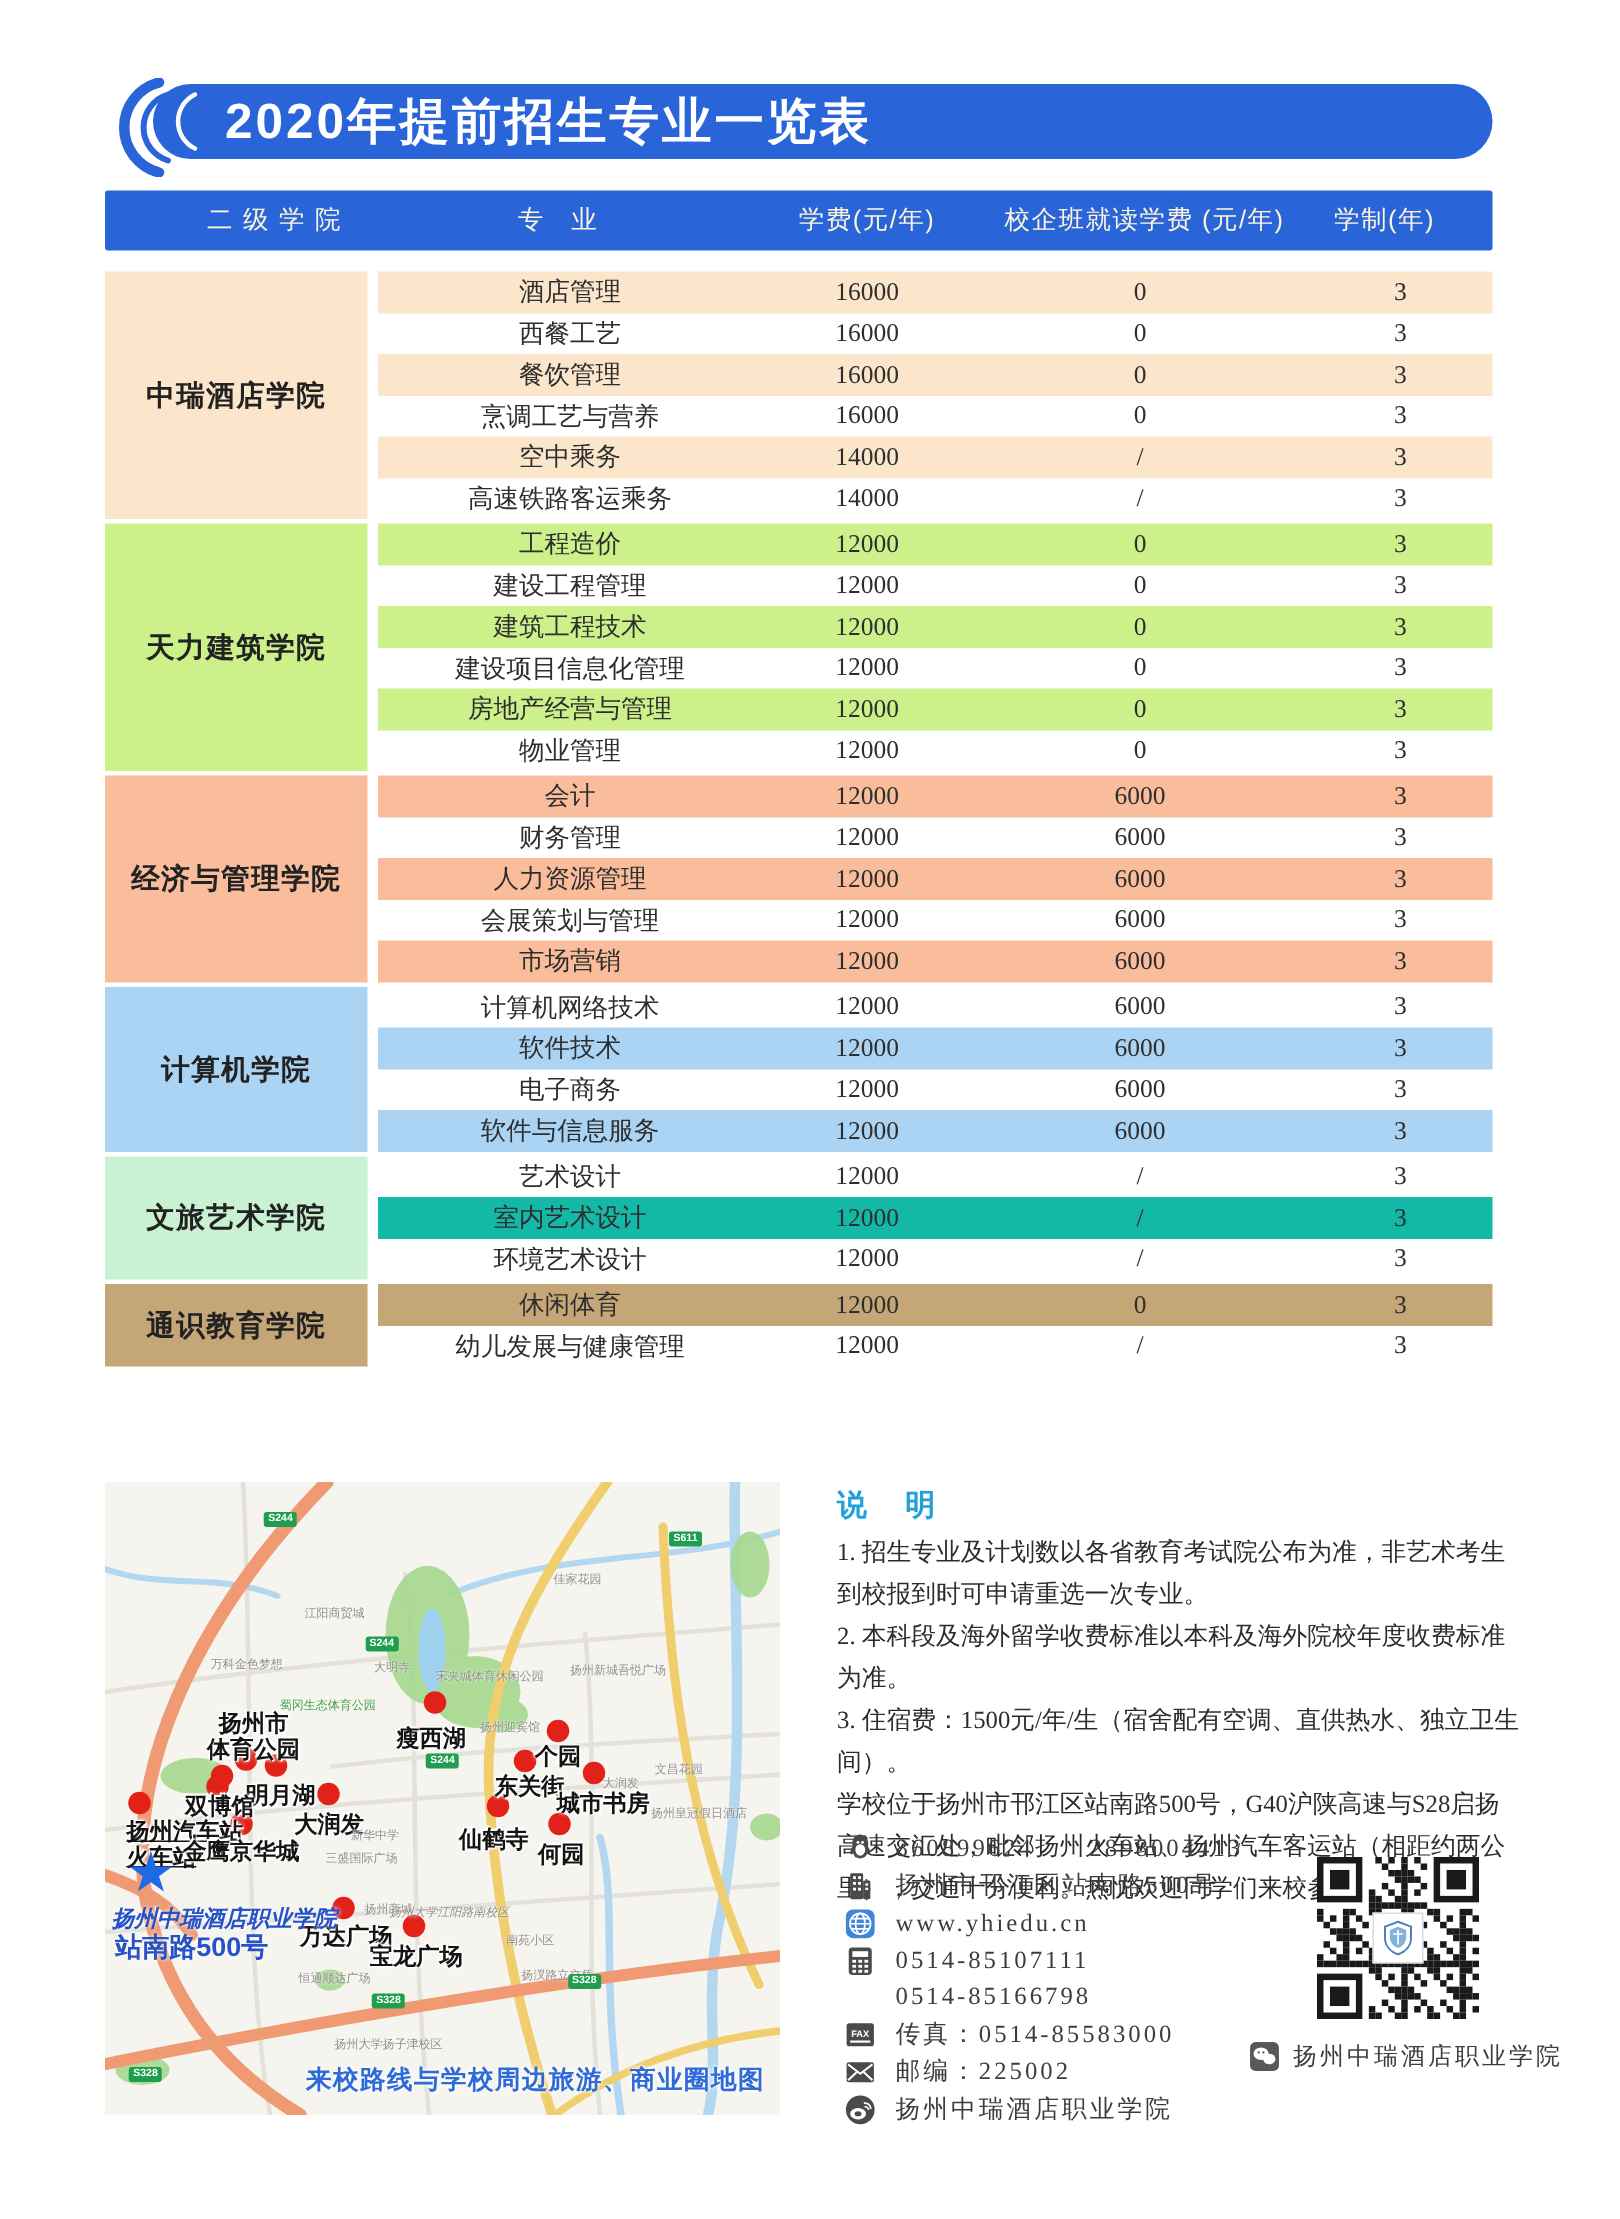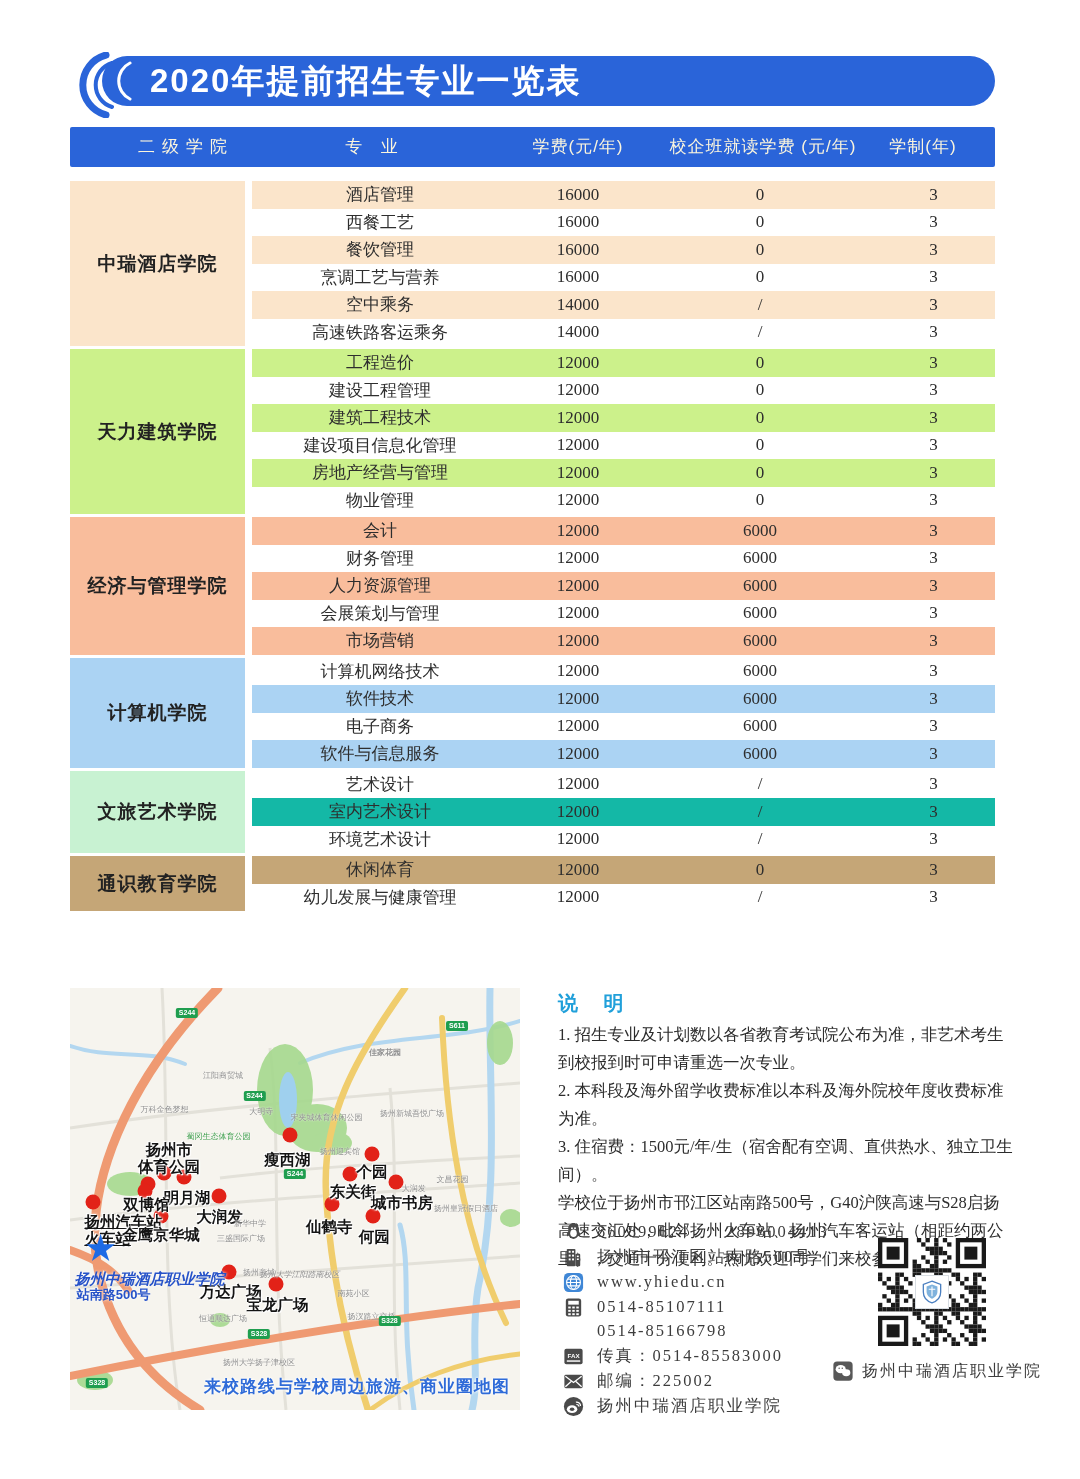--- a/index.html
+++ b/index.html
@@ -106,21 +106,21 @@
   .map-star {
     position:absolute; width:30px; height:30px; background:#1d6ae5; transform:translate(-50%,-50%);
     clip-path:polygon(50% 0%,61% 35%,98% 35%,68% 57%,79% 91%,50% 70%,21% 91%,32% 57%,2% 35%,39% 35%);
   }
   .map-school1 {
     position:absolute; font-family:"Liberation Serif","DejaVu Serif",serif;
     font-size:15px; font-weight:bold; font-style:italic; color:#2652c8;
     white-space:nowrap; text-shadow:0 0 3px #fff;
   }
   .map-school2 {
-    position:absolute; font-size:13px; font-weight:bold; color:#2652c8;
+    position:absolute; font-size:18px; font-weight:bold; color:#2652c8;
     white-space:nowrap; text-shadow:0 0 3px #fff;
   }
   .map-caption {
     position:absolute; right:10px; bottom:12px; font-size:17px; font-weight:bold;
     color:#2f6bd8; letter-spacing:1px; text-shadow:0 0 3px #fff,0 0 3px #fff;text-align:center;
   }
 </style>
 </head>
 <body>
 
@@ -415,21 +415,21 @@
       <div class="map-label" style="left: 67.6%; top: 56.9%;">何园</div>
       <div class="map-label" style="left: 35.7%; top: 69.8%;">万达广场</div>
       <div class="map-label" style="left: 46.1%; top: 73.1%;">宝龙广场</div>
       <div class="map-minor" style="left: 34%; top: 19.5%;">江阳商贸城</div>
       <div class="map-minor" style="left: 21%; top: 27.5%;">万科金色梦想</div>
       <div class="map-minor" style="left: 42.5%; top: 28%;">大明寺</div>
       <div class="map-minor park" style="left: 33%; top: 34%;">蜀冈生态体育公园</div>
       <div class="map-minor" style="left: 57%; top: 29.5%;">宋夹城体育休闲公园</div>
       <div class="map-minor" style="left: 60%; top: 37.5%;">扬州迎宾馆</div>
       <div class="map-minor" style="left: 76%; top: 28.5%;">扬州新城吾悦广场</div>
-      <div class="map-minor" style="left: 70%; top: 14%; font-weight: bold;">佳家花园</div>
+      <div class="map-minor" style="left: 70%; top: 14%;">佳家花园</div>
       <div class="map-minor" style="left: 85%; top: 44%;">文昌花园</div>
       <div class="map-minor" style="left: 76.4%; top: 46.2%;">大润发</div>
       <div class="map-minor" style="left: 88%; top: 51%;">扬州皇冠假日酒店</div>
       <div class="map-minor" style="left: 40%; top: 54.5%;">新华中学</div>
       <div class="map-minor" style="left: 38%; top: 58%;">三盛国际广场</div>
       <div class="map-minor" style="left: 42%; top: 66%;">扬州商城</div>
       <div class="map-minor" style="left: 51%; top: 66.5%; font-style: italic;">扬州大学江阳路南校区</div>
       <div class="map-minor" style="left: 63%; top: 71%;">南苑小区</div>
       <div class="map-minor" style="left: 34%; top: 77%;">恒通顺达广场</div>
       <div class="map-minor" style="left: 67%; top: 76.5%;">扬汊路立交桥</div>

